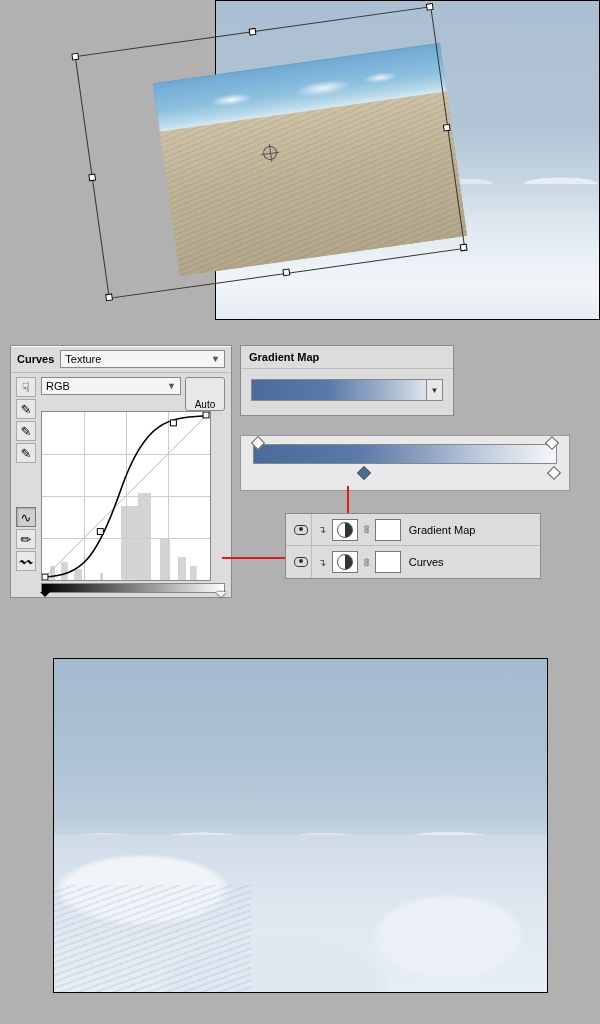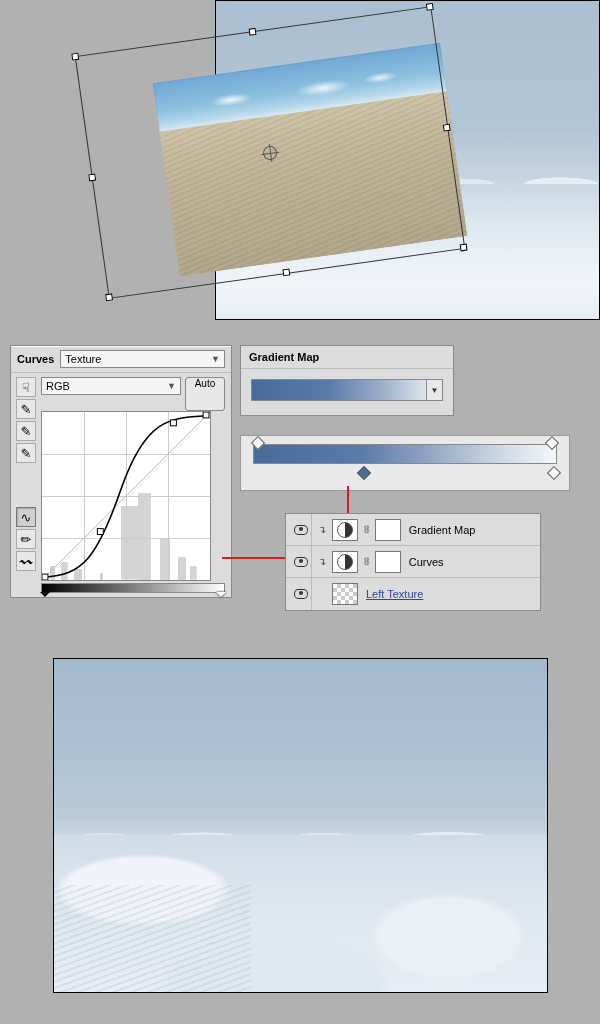--- a/index.html
+++ b/index.html
@@ -140,21 +140,21 @@
     display:flex; align-items:center; justify-content:center; font-size:12px;
   }
   .tool-btn.sel { background:#d0d0d0; border-color:#777; box-shadow: inset 1px 1px 2px rgba(0,0,0,0.2); }
   .tool-ico { font-size:13px; line-height:1; }
   .curves-right { flex:1; display:flex; flex-direction:column; }
   .rgb-row { display:flex; gap:4px; }
   .rgb-row .dropdown { flex:1; }
   .auto-btn {
     width:40px; height:34px; background:#e8e8e8;
     border:1px solid #888; border-radius:3px;
-    display:flex; align-items:flex-start; justify-content:center;
+    display:flex; align-items:flex-end; justify-content:center;
     font-size:10px;
   }
   .curve-graph {
     width:170px; height:170px;
     background:#fff;
     border:1px solid #888;
     position:relative;
   }
   .curve-graph .grid-v, .curve-graph .grid-h {
     position:absolute; background:#ccc;
@@ -458,28 +458,20 @@
       <div class="layer-row">
         <div class="vis-cell">
             <div class="eye-ico"></div>
           </div>
         <span class="clip-ico">↴</span>
         <div class="thumb adj"></div>
         <span class="link-ico">𝟠</span>
         <div class="thumb mask"></div>
         <span class="layer-name">Curves</span>
       </div>
-      <div class="layer-row">
-        <div class="vis-cell">
-            <div class="eye-ico"></div>
-          </div>
-        <span style="width:12px"></span>
-        <div class="thumb checker"></div>
-        <span class="layer-name link">Left Texture</span>
-      </div>
     </div>
 
   </div>
 
   <div class="result-canvas">
     <div class="mtns"></div>
     <div class="dunes"></div>
     <div class="ridges"></div>
   </div>
 

